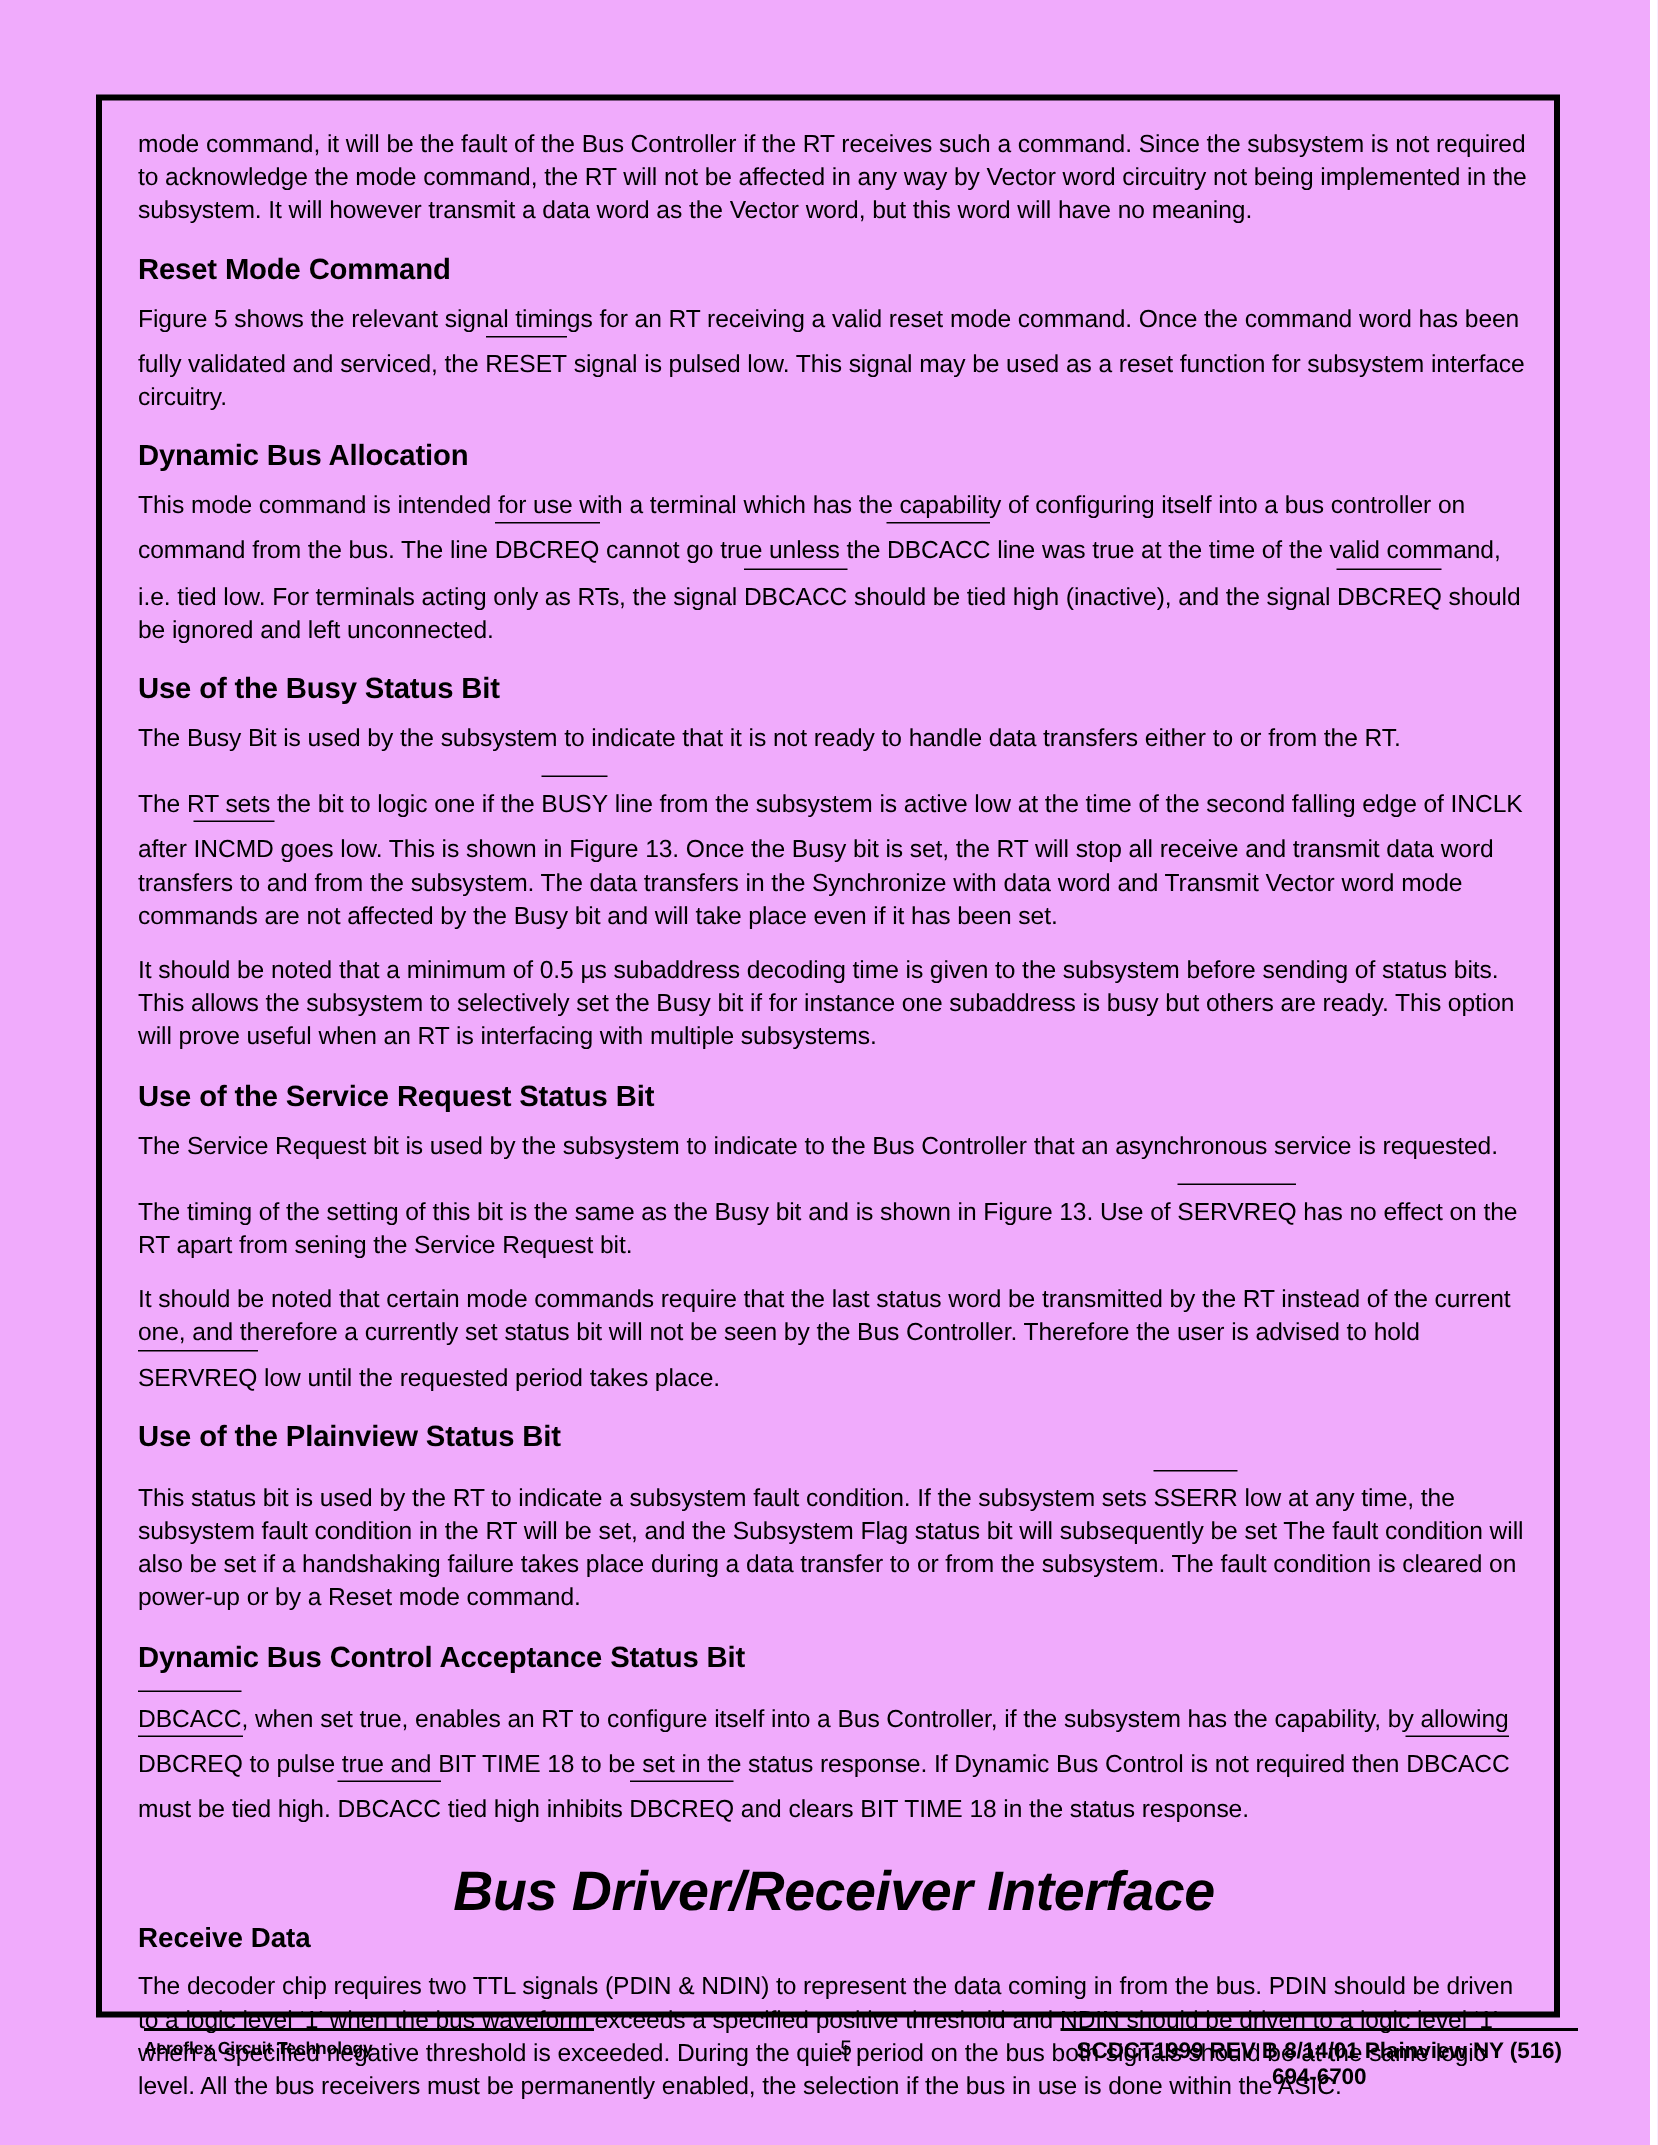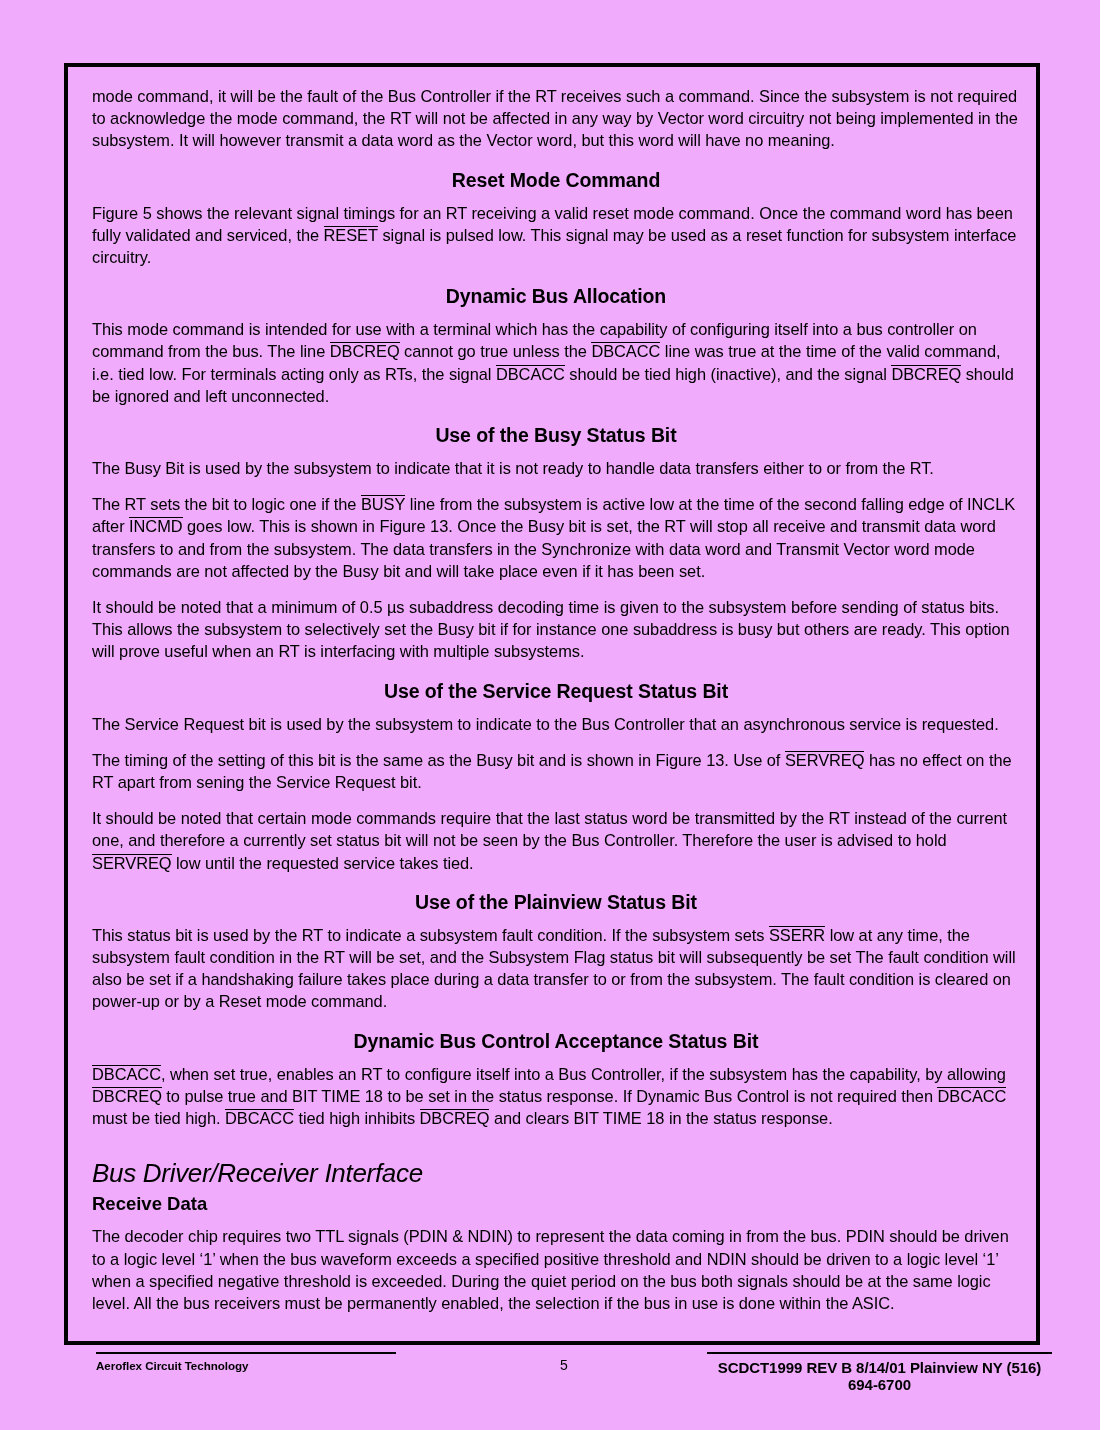--- a/index.html
+++ b/index.html
@@ -44,43 +44,43 @@
     letter-spacing: -0.05px;
   }
   p.body-text:last-child { margin-bottom: 0; }
 
   h2.section-heading {
     font-size: 19.5px;
     font-weight: bold;
     line-height: 24px;
     margin: 16px 0 10px 0;
     letter-spacing: -0.1px;
-    text-align: center;
   }
 
   h1.major-heading {
-    font-size: 26px;
-    font-weight: normal;
+    font-size: 37px;
+    font-weight: bold;
     font-style: italic;
     line-height: 36px;
     margin: 26px 0 2px 0;
     letter-spacing: -0.3px;
+    text-align: center;
   }
 
   h3.sub-heading {
     font-size: 18.5px;
     font-weight: bold;
     line-height: 22px;
     margin: 0 0 10px 0;
   }
 
   
   .ovl {
     border-top: 1.4px solid #000000;
-    padding-top: 0px;
+    padding-top: 10px;
     display: inline-block;
     line-height: 1.02;
   }
 
   
   .footer {
     position: absolute;
     left: 76px;
     top: 1352px;
     width: 976px;
@@ -133,21 +133,21 @@
           <p class="body-text"><span>Figure 5 shows the relevant signal timings for an RT receiving a valid reset mode command. Once the command word has been fully validated and serviced, the </span><span class="ovl">RESET</span><span> signal is pulsed low. This signal may be used as a reset function for subsystem interface circuitry.</span></p>
           <h2 class="section-heading">Dynamic Bus Allocation</h2>
           <p class="body-text"><span>This mode command is intended for use with a terminal which has the capability of configuring itself into a bus controller on command from the bus. The line </span><span class="ovl">DBCREQ</span><span> cannot go true unless the </span><span class="ovl">DBCACC</span><span> line was true at the time of the valid command, i.e. tied low. For terminals acting only as RTs, the signal </span><span class="ovl">DBCACC</span><span> should be tied high (inactive), and the signal </span><span class="ovl">DBCREQ</span><span> should be ignored and left unconnected.</span></p>
           <h2 class="section-heading">Use of the Busy Status Bit</h2>
           <p class="body-text"><span>The Busy Bit is used by the subsystem to indicate that it is not ready to handle data transfers either to or from the RT.</span></p>
           <p class="body-text"><span>The RT sets the bit to logic one if the </span><span class="ovl">BUSY</span><span> line from the subsystem is active low at the time of the second falling edge of INCLK after </span><span class="ovl">INCMD</span><span> goes low. This is shown in Figure 13. Once the Busy bit is set, the RT will stop all receive and transmit data word transfers to and from the subsystem. The data transfers in the Synchronize with data word and Transmit Vector word mode commands are not affected by the Busy bit and will take place even if it has been set.</span></p>
           <p class="body-text"><span>It should be noted that a minimum of 0.5 µs subaddress decoding time is given to the subsystem before sending of status bits. This allows the subsystem to selectively set the Busy bit if for instance one subaddress is busy but others are ready. This option will prove useful when an RT is interfacing with multiple subsystems.</span></p>
           <h2 class="section-heading">Use of the Service Request Status Bit</h2>
           <p class="body-text"><span>The Service Request bit is used by the subsystem to indicate to the Bus Controller that an asynchronous service is requested.</span></p>
           <p class="body-text"><span>The timing of the setting of this bit is the same as the Busy bit and is shown in Figure 13. Use of </span><span class="ovl">SERVREQ</span><span> has no effect on the RT apart from sening the Service Request bit.</span></p>
-          <p class="body-text"><span>It should be noted that certain mode commands require that the last status word be transmitted by the RT instead of the current one, and therefore a currently set status bit will not be seen by the Bus Controller. Therefore the user is advised to hold </span><span class="ovl">SERVREQ</span><span> low until the requested service takes tied.</span></p>
+          <p class="body-text"><span>It should be noted that certain mode commands require that the last status word be transmitted by the RT instead of the current one, and therefore a currently set status bit will not be seen by the Bus Controller. Therefore the user is advised to hold </span><span class="ovl">SERVREQ</span><span> low until the requested period takes place.</span></p>
           <h2 class="section-heading">Use of the Plainview Status Bit</h2>
           <p class="body-text"><span>This status bit is used by the RT to indicate a subsystem fault condition. If the subsystem sets </span><span class="ovl">SSERR</span><span> low at any time, the subsystem fault condition in the RT will be set, and the Subsystem Flag status bit will subsequently be set The fault condition will also be set if a handshaking failure takes place during a data transfer to or from the subsystem. The fault condition is cleared on power-up or by a Reset mode command.</span></p>
           <h2 class="section-heading">Dynamic Bus Control Acceptance Status Bit</h2>
           <p class="body-text"><span class="ovl">DBCACC</span><span>, when set true, enables an RT to configure itself into a Bus Controller, if the subsystem has the capability, by allowing </span><span class="ovl">DBCREQ</span><span> to pulse true and BIT TIME 18 to be set in the status response. If Dynamic Bus Control is not required then </span><span class="ovl">DBCACC</span><span> must be tied high. </span><span class="ovl">DBCACC</span><span> tied high inhibits </span><span class="ovl">DBCREQ</span><span> and clears BIT TIME 18 in the status response.</span></p>
         </div>
 
       <h1 class="major-heading">Bus Driver/Receiver Interface</h1>
       <h3 class="sub-heading">Receive Data</h3>
       <p class="body-text">The decoder chip requires two TTL signals (PDIN &amp; NDIN) to represent the data coming in from the bus. PDIN should be driven to a logic level ‘1’ when the bus waveform exceeds a specified positive threshold and NDIN should be driven to a logic level ‘1’ when a specified negative threshold is exceeded. During the quiet period on the bus both signals should be at the same logic level. All the bus receivers must be permanently enabled, the selection if the bus in use is done within the ASIC.</p>
 

